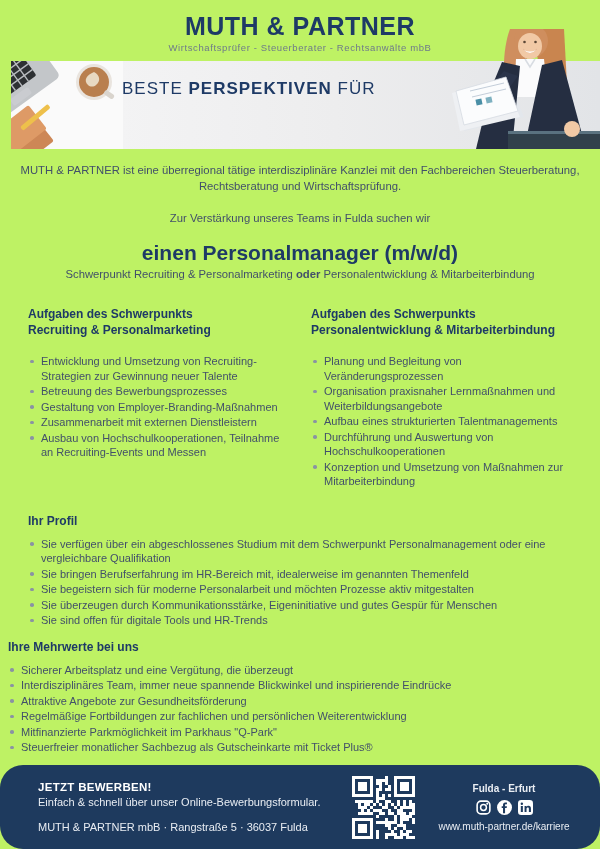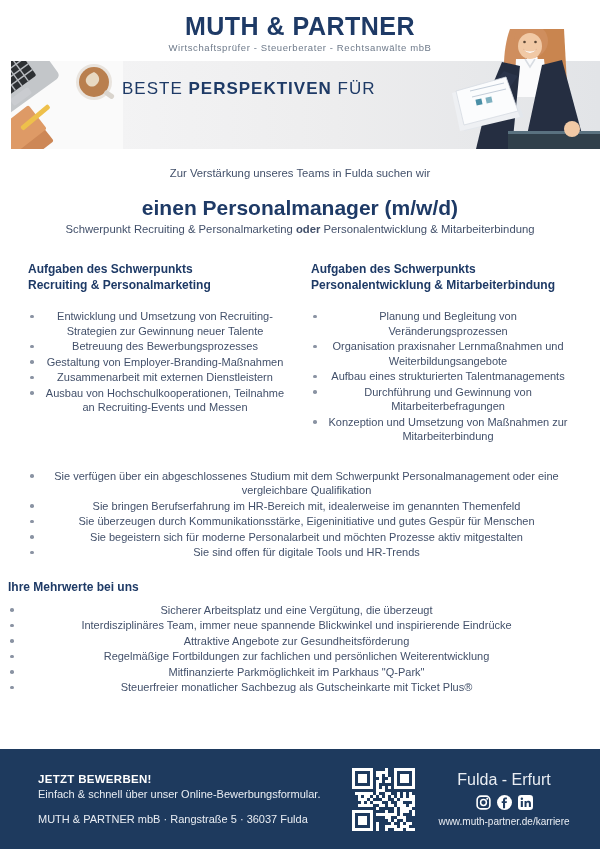--- a/index.html
+++ b/index.html
@@ -1,17 +1,17 @@
 <!DOCTYPE html>
 <html lang="de"><head>
 <meta charset="utf-8">
 <style>
   html,body{margin:0;padding:0;background:#9aa0a8;}
   .page{
-    position:relative;width:600px;height:849px;margin:0 auto;background:#ffffff;
+    position:relative;width:600px;height:849px;margin:0 auto;background:#bef264;
     font-family:"Liberation Sans",sans-serif;color:#445064;overflow:hidden;
   }
   
   .logo-block{padding-top:11px;text-align:center;}
   .logo-name{font-size:25px;font-weight:600;letter-spacing:0.5px;color:#1e3a66;line-height:30px;}
   .logo-tagline{font-size:9.5px;letter-spacing:0.6px;color:#6e7a8a;margin-top:1px;}
   
   .banner{position:relative;height:88px;margin-top:8px;
     background:linear-gradient(90deg,#f6f6f7 0%,#ededee 55%,#e2e4e7 100%);margin-left:11px;}
   .banner-photo-left{position:absolute;left:0;top:0;width:112px;height:88px;}
@@ -25,39 +25,39 @@
   .intro{margin:13px auto 0;width:572px;text-align:center;font-size:11.3px;line-height:16px;color:#42506a;}
   .team-line{margin-top:18px;text-align:center;font-size:11.3px;color:#42506a;}
   .team-line b{font-weight:400;}
   .job-title{margin:17px 0 0;text-align:center;font-size:21px;font-weight:700;color:#1e3a66;}
   .job-subtitle{margin-top:3px;text-align:center;font-size:11.3px;color:#42506a;}
   .job-subtitle b{font-weight:700;}
   
   .columns{display:flex;gap:22px;padding:0 28px;margin-top:26px;}
   .col{flex:1;min-width:0;}
   .col-title{font-size:12px;font-weight:700;line-height:16px;color:#1e3a66;}
-  ul.bullets{list-style:none;margin:16px 0 0;padding:0;text-align:center;}
+  ul.bullets{list-style:none;margin:16px 0 0;padding:0;}
   ul.bullets li{position:relative;padding-left:13px;font-size:11px;line-height:14.5px;color:#42506a;margin-bottom:1px;}
   ul.bullets li::before{content:"";position:absolute;left:2px;top:5.5px;width:3.5px;height:3.5px;border-radius:50%;background:#8a93a3;}
   
   .section{padding:0 28px;}
   .section.profile{margin-top:24px;}
-  .section.benefits{margin-top:20px;padding-left:8px;}
+  .section.benefits{margin-top:12px;padding-left:8px;}
   .section-title{font-size:12px;font-weight:700;color:#1e3a66;}
   .section ul.bullets{margin-top:9px;}
   
-  .footer{position:absolute;left:0;bottom:0;width:600px;height:100px;background:#1e3a5e;color:#fff;
-    display:flex;align-items:center;box-sizing:border-box;padding:0 30px 0 38px;}
+  .footer{position:absolute;left:0;bottom:0;width:600px;height:84px;background:#1e3a5e;color:#fff;
+    display:flex;align-items:center;box-sizing:border-box;padding:0 30px 0 38px;border-radius:23px;}
   .footer-left{width:300px;}
   .f-cta{font-size:11.5px;font-weight:700;letter-spacing:0.3px;}
   .f-text{font-size:11px;margin-top:3px;color:#e9edf3;}
   .f-address{font-size:11px;margin-top:13px;color:#e9edf3;}
   .footer-qr{width:63px;height:63px;margin-left:14px;flex:none;}
   .footer-right{margin-left:auto;width:132px;text-align:center;}
-  .f-locations{font-size:16px;color:#e9edf3;}
+  .f-locations{font-size:10px;color:#e9edf3;font-weight:bold;}
   .f-social{display:flex;justify-content:center;gap:6px;margin:6px 0 6px;}
   .f-social svg{width:15px;height:15px;display:block;}
   .f-url{font-size:10px;color:#e9edf3;}
 </style>
 </head>
 <body>
 
 <div class="page">
 
   <div class="logo-block">
@@ -125,20 +125,21 @@
         <rect x="34" y="68" width="6" height="6" fill="#7db0c0" transform="rotate(-12 37 71)"></rect>
       </g>
       <rect x="56" y="104" width="92" height="16" fill="#31404b"></rect>
       <rect x="56" y="102" width="92" height="3" fill="#5a7280"></rect>
       <circle cx="120" cy="100" r="8" fill="#f1c9a5"></circle>
     </svg>
 
     <div class="banner-line1"><span>BESTE </span><b>PERSPEKTIVEN</b><span> FÜR</span></div>
   </div>
 
+  <p class="intro">MUTH &amp; PARTNER ist eine überregional tätige interdisziplinäre Kanzlei mit den Fachbereichen Steuerberatung, Rechtsberatung und Wirtschaftsprüfung.</p>
 
   <p class="team-line"><span>Zur Verstärkung unseres Teams in </span><b>Fulda</b><span> suchen wir</span></p>
 
   <h2 class="job-title">einen Personalmanager (m/w/d)</h2>
   <p class="job-subtitle"><span>Schwerpunkt Recruiting &amp; Personalmarketing </span><b>oder</b><span> Personalentwicklung &amp; Mitarbeiterbindung</span></p>
 
   <div class="columns">
     <div class="col">
       <div class="col-title">
         <div>Aufgaben des Schwerpunkts</div>
@@ -156,33 +157,34 @@
     <div class="col">
       <div class="col-title">
         <div>Aufgaben des Schwerpunkts</div>
         <div>Personalentwicklung &amp; Mitarbeiterbindung</div>
       </div>
       <ul class="bullets">
 
       <li>Planung und Begleitung von Veränderungsprozessen</li>
           <li>Organisation praxisnaher Lernmaßnahmen und Weiterbildungsangebote</li>
           <li>Aufbau eines strukturierten Talentmanagements</li>
-          <li>Durchführung und Gewinnung von Mitarbeiterbefragungen</li>
+          <li>Durchführung und Auswertung von Hochschulkooperationen</li>
           <li>Konzeption und Umsetzung von Maßnahmen zur Mitarbeiterbindung</li>
         </ul>
     </div>
   </div>
 
   <div class="section profile">
+    <div class="section-title">Ihr Profil</div>
     <ul class="bullets">
 
     <li>Sie verfügen über ein abgeschlossenes Studium mit dem Schwerpunkt Personalmanagement oder eine vergleichbare Qualifikation</li>
         <li>Sie bringen Berufserfahrung im HR-Bereich mit, idealerweise im genannten Themenfeld</li>
+        <li>Sie begeistern sich für moderne Personalarbeit und möchten Prozesse aktiv mitgestalten</li>
         <li>Sie überzeugen durch Kommunikationsstärke, Eigeninitiative und gutes Gespür für Menschen</li>
-        <li>Sie begeistern sich für moderne Personalarbeit und möchten Prozesse aktiv mitgestalten</li>
         <li>Sie sind offen für digitale Tools und HR-Trends</li>
       </ul>
   </div>
 
   <div class="section benefits">
     <div class="section-title">Ihre Mehrwerte bei uns</div>
     <ul class="bullets">
 
     <li>Sicherer Arbeitsplatz und eine Vergütung, die überzeugt</li>
         <li>Interdisziplinäres Team, immer neue spannende Blickwinkel und inspirierende Eindrücke</li>

